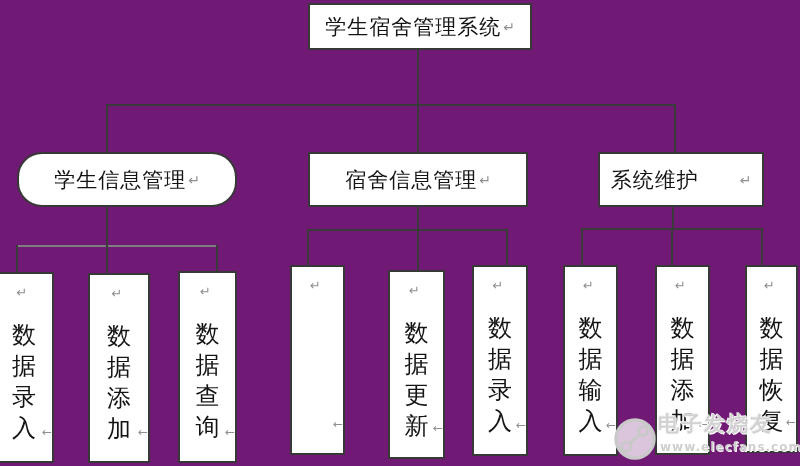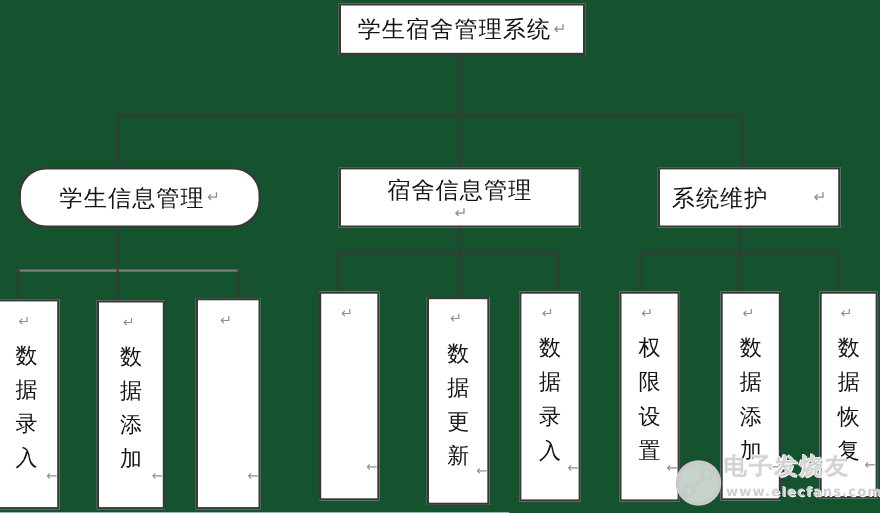--- a/index.html
+++ b/index.html
@@ -1,34 +1,34 @@
 <!DOCTYPE html>
 <html><head>
 <meta charset="utf-8">
 <style>
   html,body{margin:0;padding:0;background:#ffffff;}
   body{font-family:"DejaVu Sans","Liberation Sans",sans-serif;}
-  #canvas{position:relative;width:800px;height:466px;background:#14532d;overflow:hidden;}
+  #canvas{position:relative;width:800px;height:466px;background:#701a75;overflow:hidden;}
 
   
   .line{position:absolute;background:#3a3a3a;}
   .hline{height:2px;}
   .vline{width:2px;}
   .line.gray{background:#7e7e7e;}
 
   
   .node{position:absolute;border:2px solid #383838;background:#ffffff;box-sizing:border-box;}
   .hnode{display:flex;align-items:center;justify-content:center;}
   .hnode .label{font-size:21px;color:#141414;letter-spacing:1px;white-space:nowrap;}
   .pmark{color:#8f8f8f;font-size:14px;margin-left:2px;line-height:1;}
 
   
   .leaf{padding-top:6px;}
   .leaf .pmark{display:block;text-align:center;margin:6px 0 2px -4px;font-size:13px;height:18px;}
-  .vtext{width:24px;margin:4px auto;font-size:20px;line-height:31px;color:#141414;
+  .vtext{width:24px;margin:16px auto;font-size:24px;line-height:31px;color:#141414;
          word-break:break-all;text-align:center;}
   .endmark{position:absolute;right:0px;bottom:22px;color:#8f8f8f;font-size:12px;}
 
   
   .watermark{position:absolute;left:610px;top:408px;width:158px;height:58px;pointer-events:none;}
   .wm-logo{position:absolute;left:2px;top:8px;}
   .wm-title{position:absolute;left:48px;top:2px;font-size:21px;font-weight:bold;letter-spacing:2px;
             color:#d2d2d2;text-shadow:1px 1px 0 #ffffff,-1px -1px 0 #f3f3f3,0 0 1px #b8b8b8;white-space:nowrap;}
   .wm-url{position:absolute;left:50px;top:32px;font-size:12px;font-weight:bold;color:#cfcfcf;
           text-shadow:1px 1px 0 #ffffff;letter-spacing:1px;white-space:nowrap;}
@@ -46,21 +46,21 @@
   <div class="line vline" style="left:417px;top:50px;height:56px;"></div>
   <div class="line hline" style="left:106px;top:104px;width:570px;"></div>
   <div class="line vline" style="left:106px;top:104px;height:48px;"></div>
   <div class="line vline" style="left:417px;top:104px;height:48px;"></div>
   <div class="line vline" style="left:674px;top:104px;height:48px;"></div>
 
   <div class="node hnode" style="left:17px;top:152px;width:220px;height:55px;border-radius:25px;">
     <span class="label">学生信息管理</span>
     <span class="pmark">↵</span>
   </div>
-  <div class="node hnode" style="left:308px;top:152px;width:220px;height:55px;flex-direction:column;">
+  <div class="node hnode" style="left:308px;top:152px;width:220px;height:55px;">
     <span class="label">宿舍信息管理</span>
     <span class="pmark">↵</span>
   </div>
   <div class="node hnode" style="left:598px;top:152px;width:166px;height:55px;gap:39px;">
     <span class="label">系统维护</span>
     <span class="pmark">↵</span>
   </div>
 
   <div class="line vline" style="left:106px;top:207px;height:40px;"></div>
   <div class="line hline gray" style="left:16px;top:245px;width:202px;"></div>
@@ -85,41 +85,42 @@
     <div class="vtext">数据录入</div>
     <span class="endmark">←</span>
   </div>
   <div class="node leaf" style="left:88px;top:273px;width:62px;height:190px;">
     <span class="pmark">↵</span>
     <div class="vtext">数据添加</div>
     <span class="endmark">←</span>
   </div>
   <div class="node leaf" style="left:178px;top:271px;width:59px;height:192px;">
     <span class="pmark">↵</span>
+    <div class="vtext">数据查询</div>
     <span class="endmark">←</span>
   </div>
 
   <div class="node leaf" style="left:290px;top:265px;width:55px;height:190px;">
     <span class="pmark">↵</span>
     <span class="endmark">←</span>
   </div>
   <div class="node leaf" style="left:388px;top:270px;width:57px;height:189px;">
     <span class="pmark">↵</span>
     <div class="vtext">数据更新</div>
     <span class="endmark">←</span>
   </div>
   <div class="node leaf" style="left:472px;top:265px;width:56px;height:191px;">
     <span class="pmark">↵</span>
     <div class="vtext">数据录入</div>
     <span class="endmark">←</span>
   </div>
 
   <div class="node leaf" style="left:563px;top:265px;width:55px;height:191px;">
     <span class="pmark">↵</span>
-    <div class="vtext">权限设置</div>
+    <div class="vtext">数据输入</div>
     <span class="endmark">←</span>
   </div>
   <div class="node leaf" style="left:655px;top:265px;width:55px;height:190px;">
     <span class="pmark">↵</span>
     <div class="vtext">数据添加</div>
     <span class="endmark">←</span>
   </div>
   <div class="node leaf" style="left:745px;top:265px;width:53px;height:188px;">
     <span class="pmark">↵</span>
     <div class="vtext">数据恢复</div>

